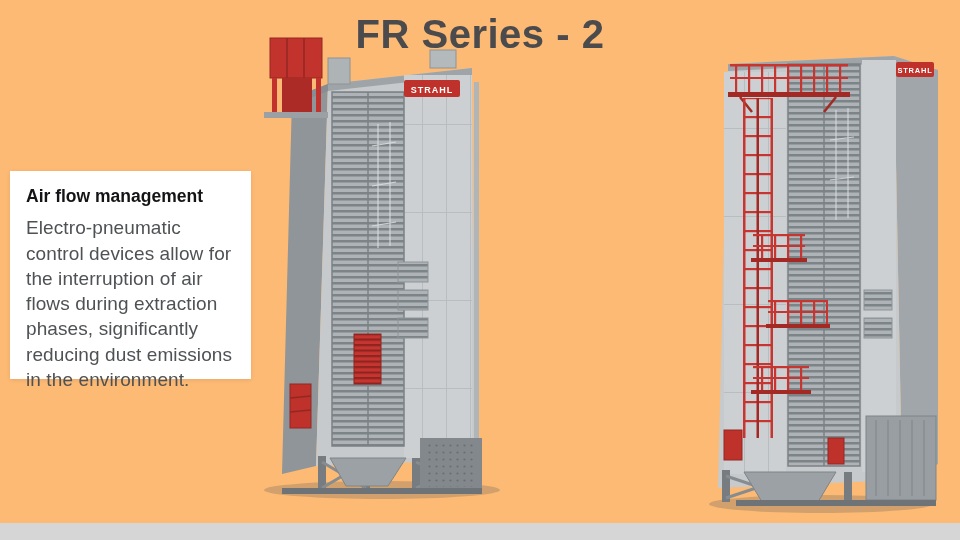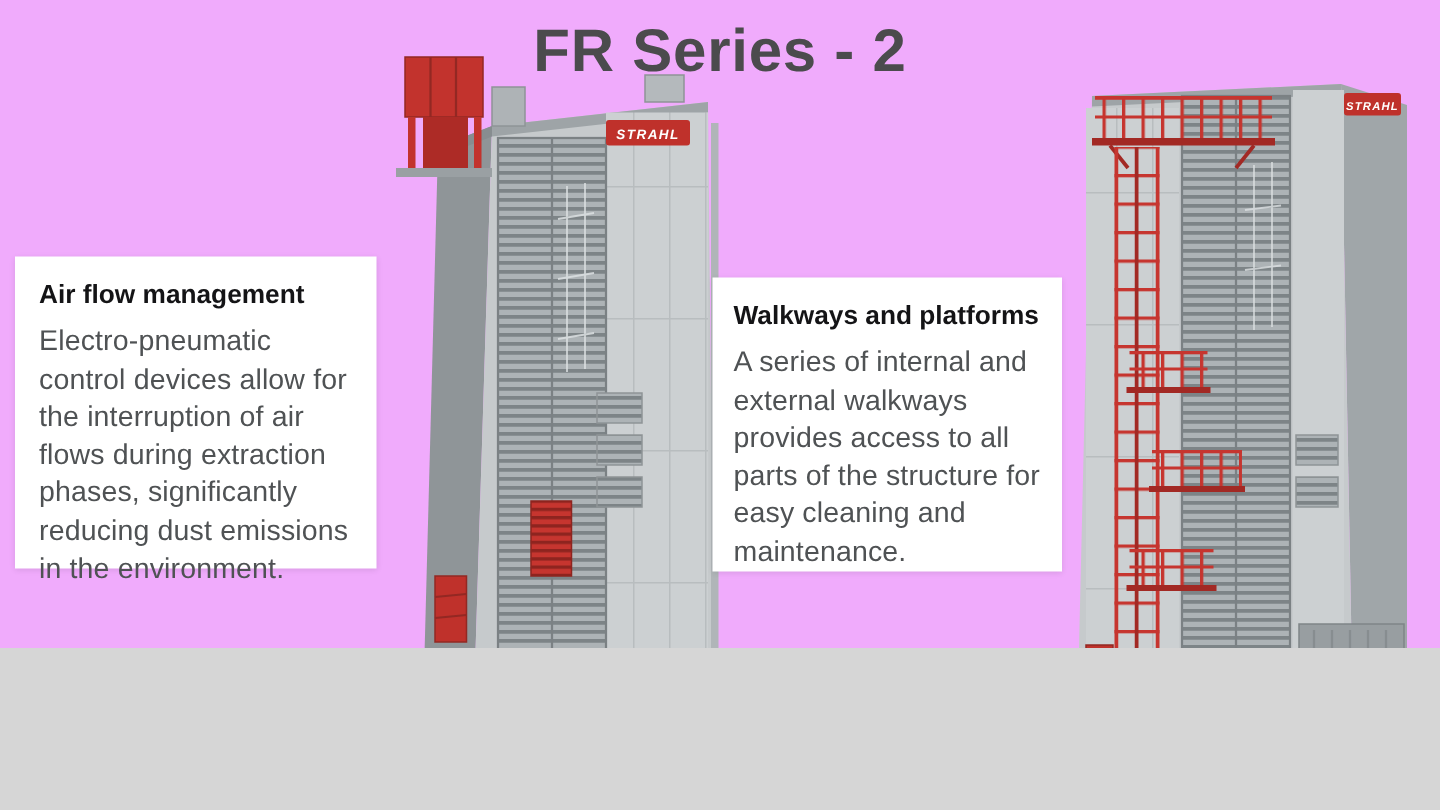--- a/index.html
+++ b/index.html
@@ -1,24 +1,24 @@
 <!DOCTYPE html>
 <html><head>
 <meta charset="utf-8">
 <style>
   * { margin:0; padding:0; box-sizing:border-box; }
   html,body { width:960px; height:540px; }
   body { font-family:"Liberation Sans", sans-serif; background:#d6d6d6; }
-  .slide { position:relative; width:960px; height:432px; background:#f0abfc; overflow:hidden; }
+  .slide { position:relative; width:960px; height:523px; background:#fdba74; overflow:hidden; }
   .title {
     position:absolute; top:12px; left:0; width:100%;
     text-align:center; font-size:40px; font-weight:800;
     color:#4b4b4d; letter-spacing:0.5px;
   }
-  .machine { position:absolute; z-index:1;font-style:italic; }
+  .machine { position:absolute; z-index:1; }
   .machine-left  { left:230px; top:36px;  width:270px; height:466px; }
   .machine-right { left:696px; top:40px;  width:250px; height:474px; }
   .card {
     position:absolute; z-index:2; background:#ffffff;
     box-shadow:0 1px 4px rgba(0,0,0,0.10);
   }
   .card-left  { left:10px;  top:171px; width:241px; height:208px; padding:14px 16px; }
   .card-right { left:475px; top:185px; width:233px; height:196px; padding:14px 14px; }
   .card h2 {
     font-size:17.5px; font-weight:700; color:#141416;
@@ -232,18 +232,14 @@
           <line x1="192" y1="380" x2="192" y2="456"></line>
           <line x1="204" y1="380" x2="204" y2="456"></line>
           <line x1="216" y1="380" x2="216" y2="456"></line>
           <line x1="228" y1="380" x2="228" y2="456"></line>
         </g>
         <rect x="40" y="460" width="200" height="6" fill="#6d7376"></rect>
       </g>
     </svg>
   </div>
 
-  <div class="card card-right">
-    <h2>Walkways and platforms</h2>
-    <p>A series of internal and external walkways provides access to all parts of the structure for easy cleaning and maintenance.</p>
-  </div>
 
 </div>
 
 </body></html>

